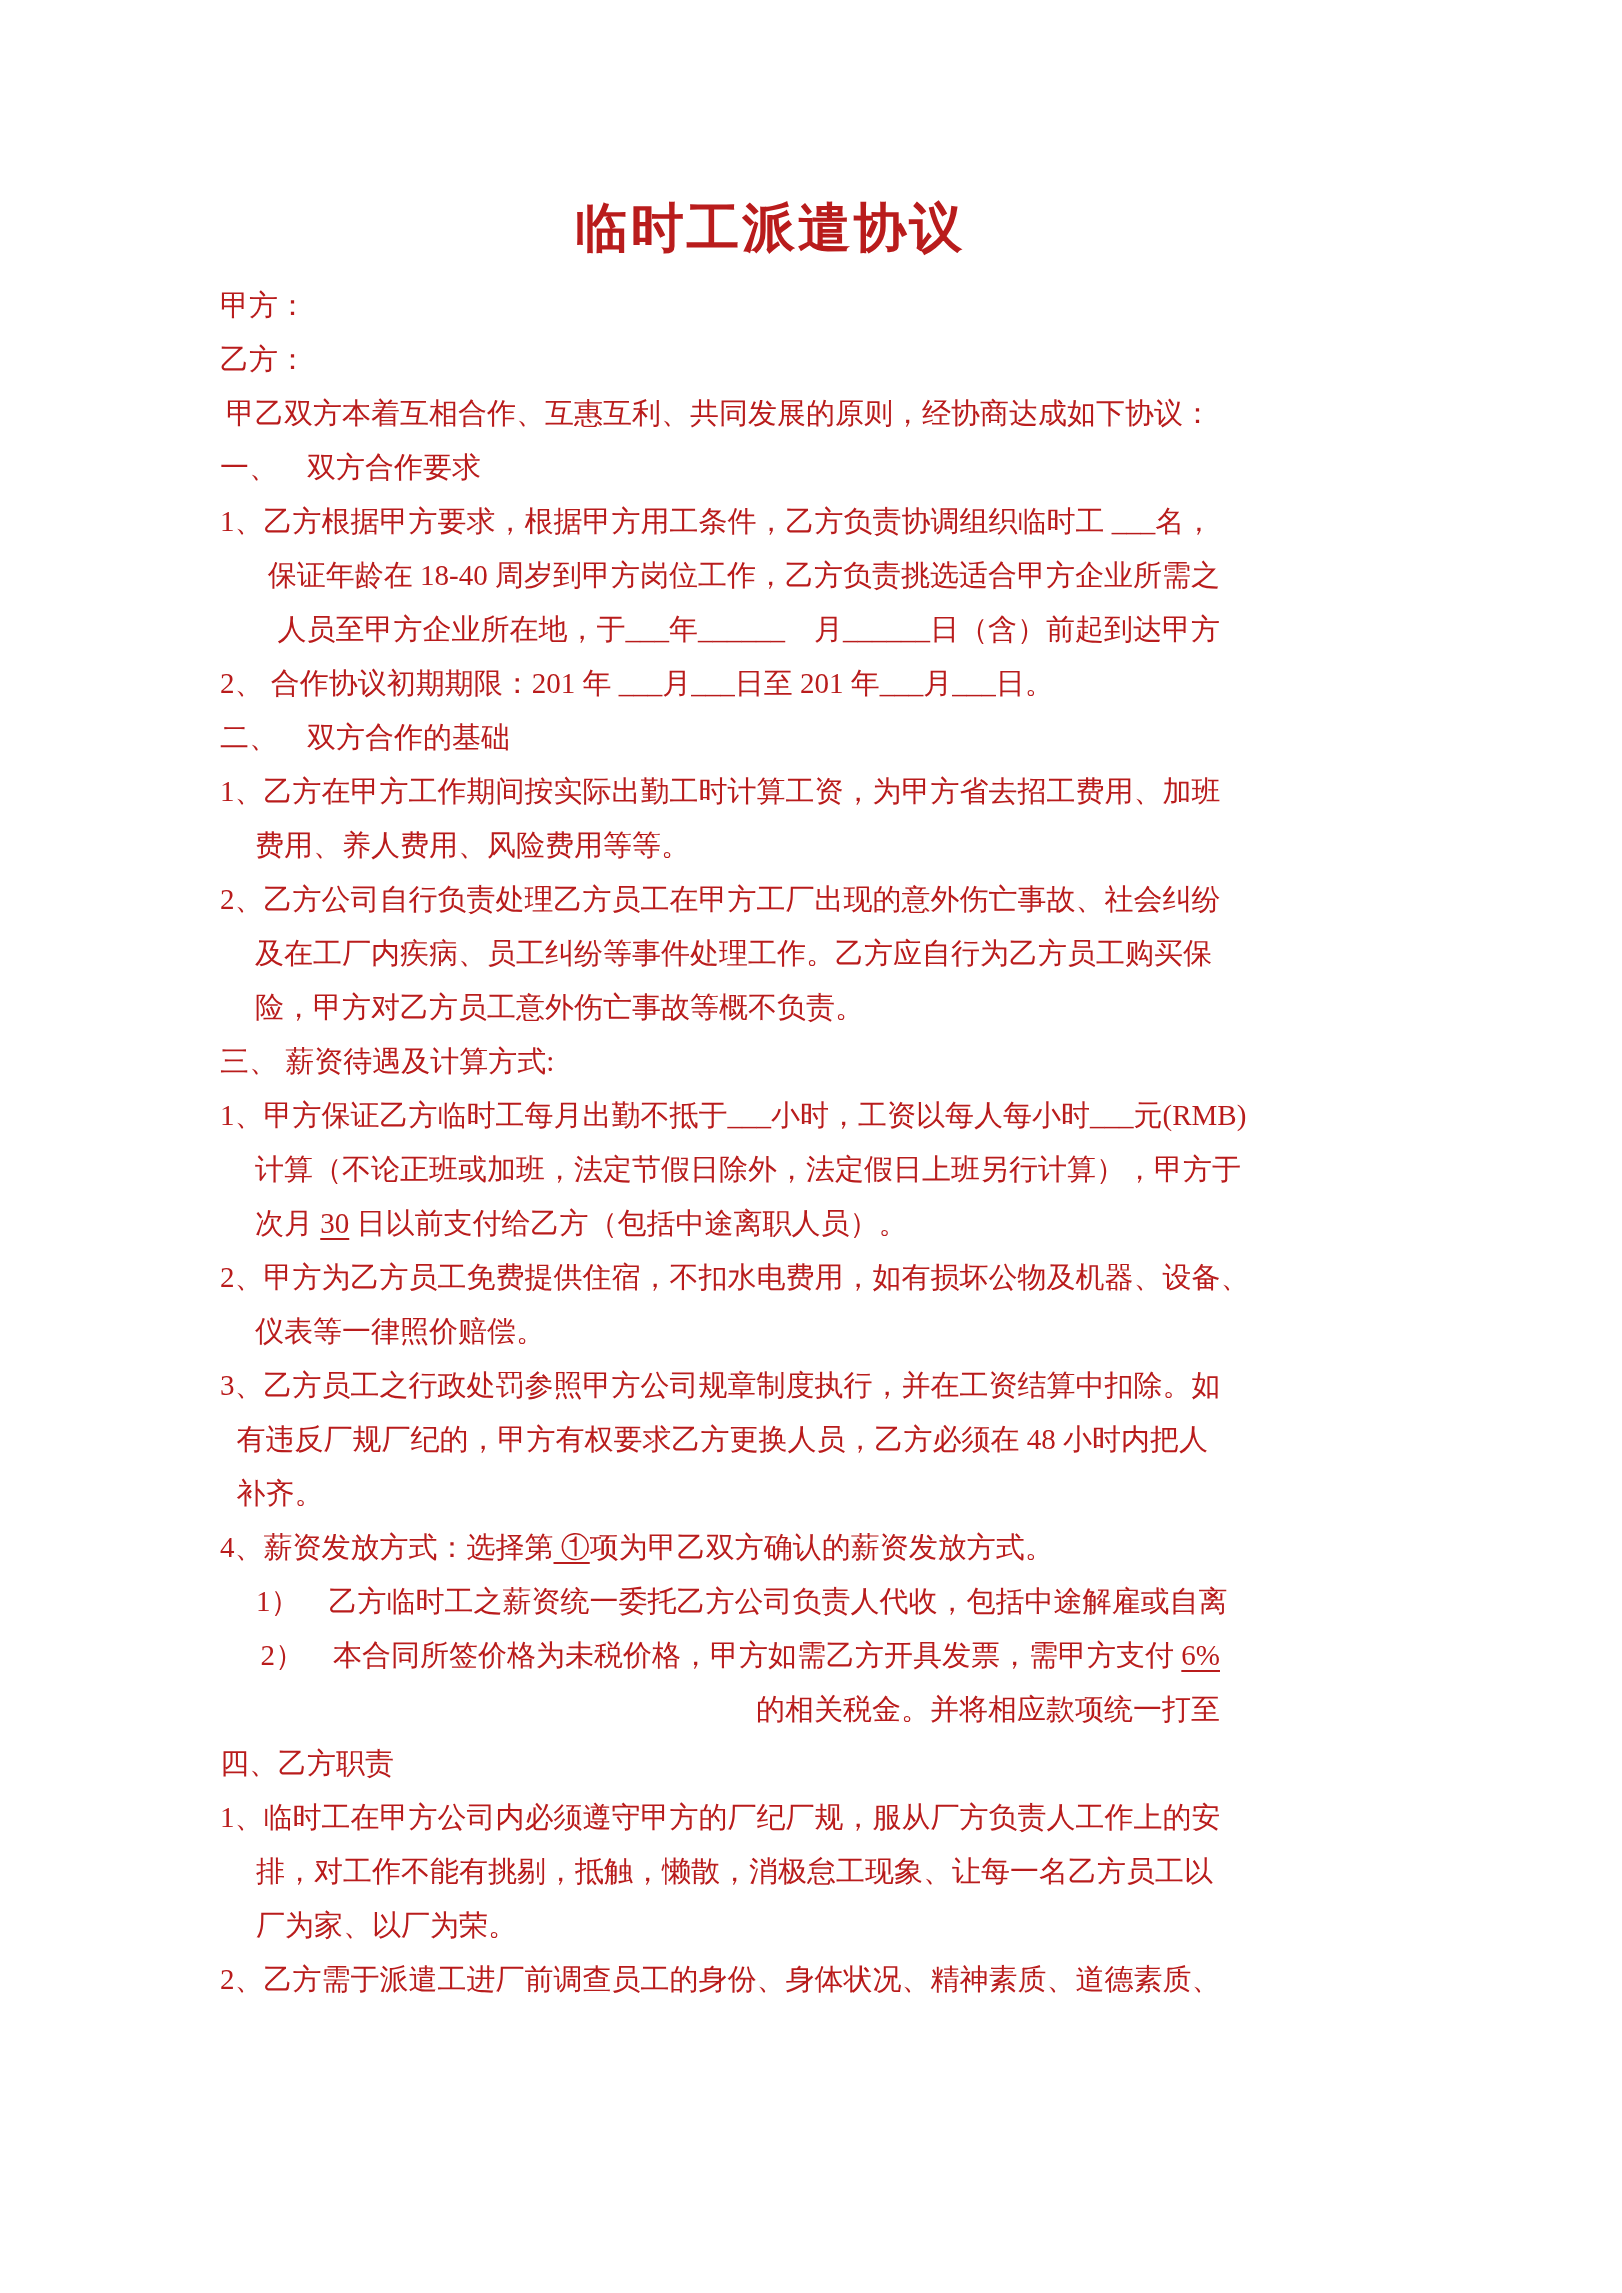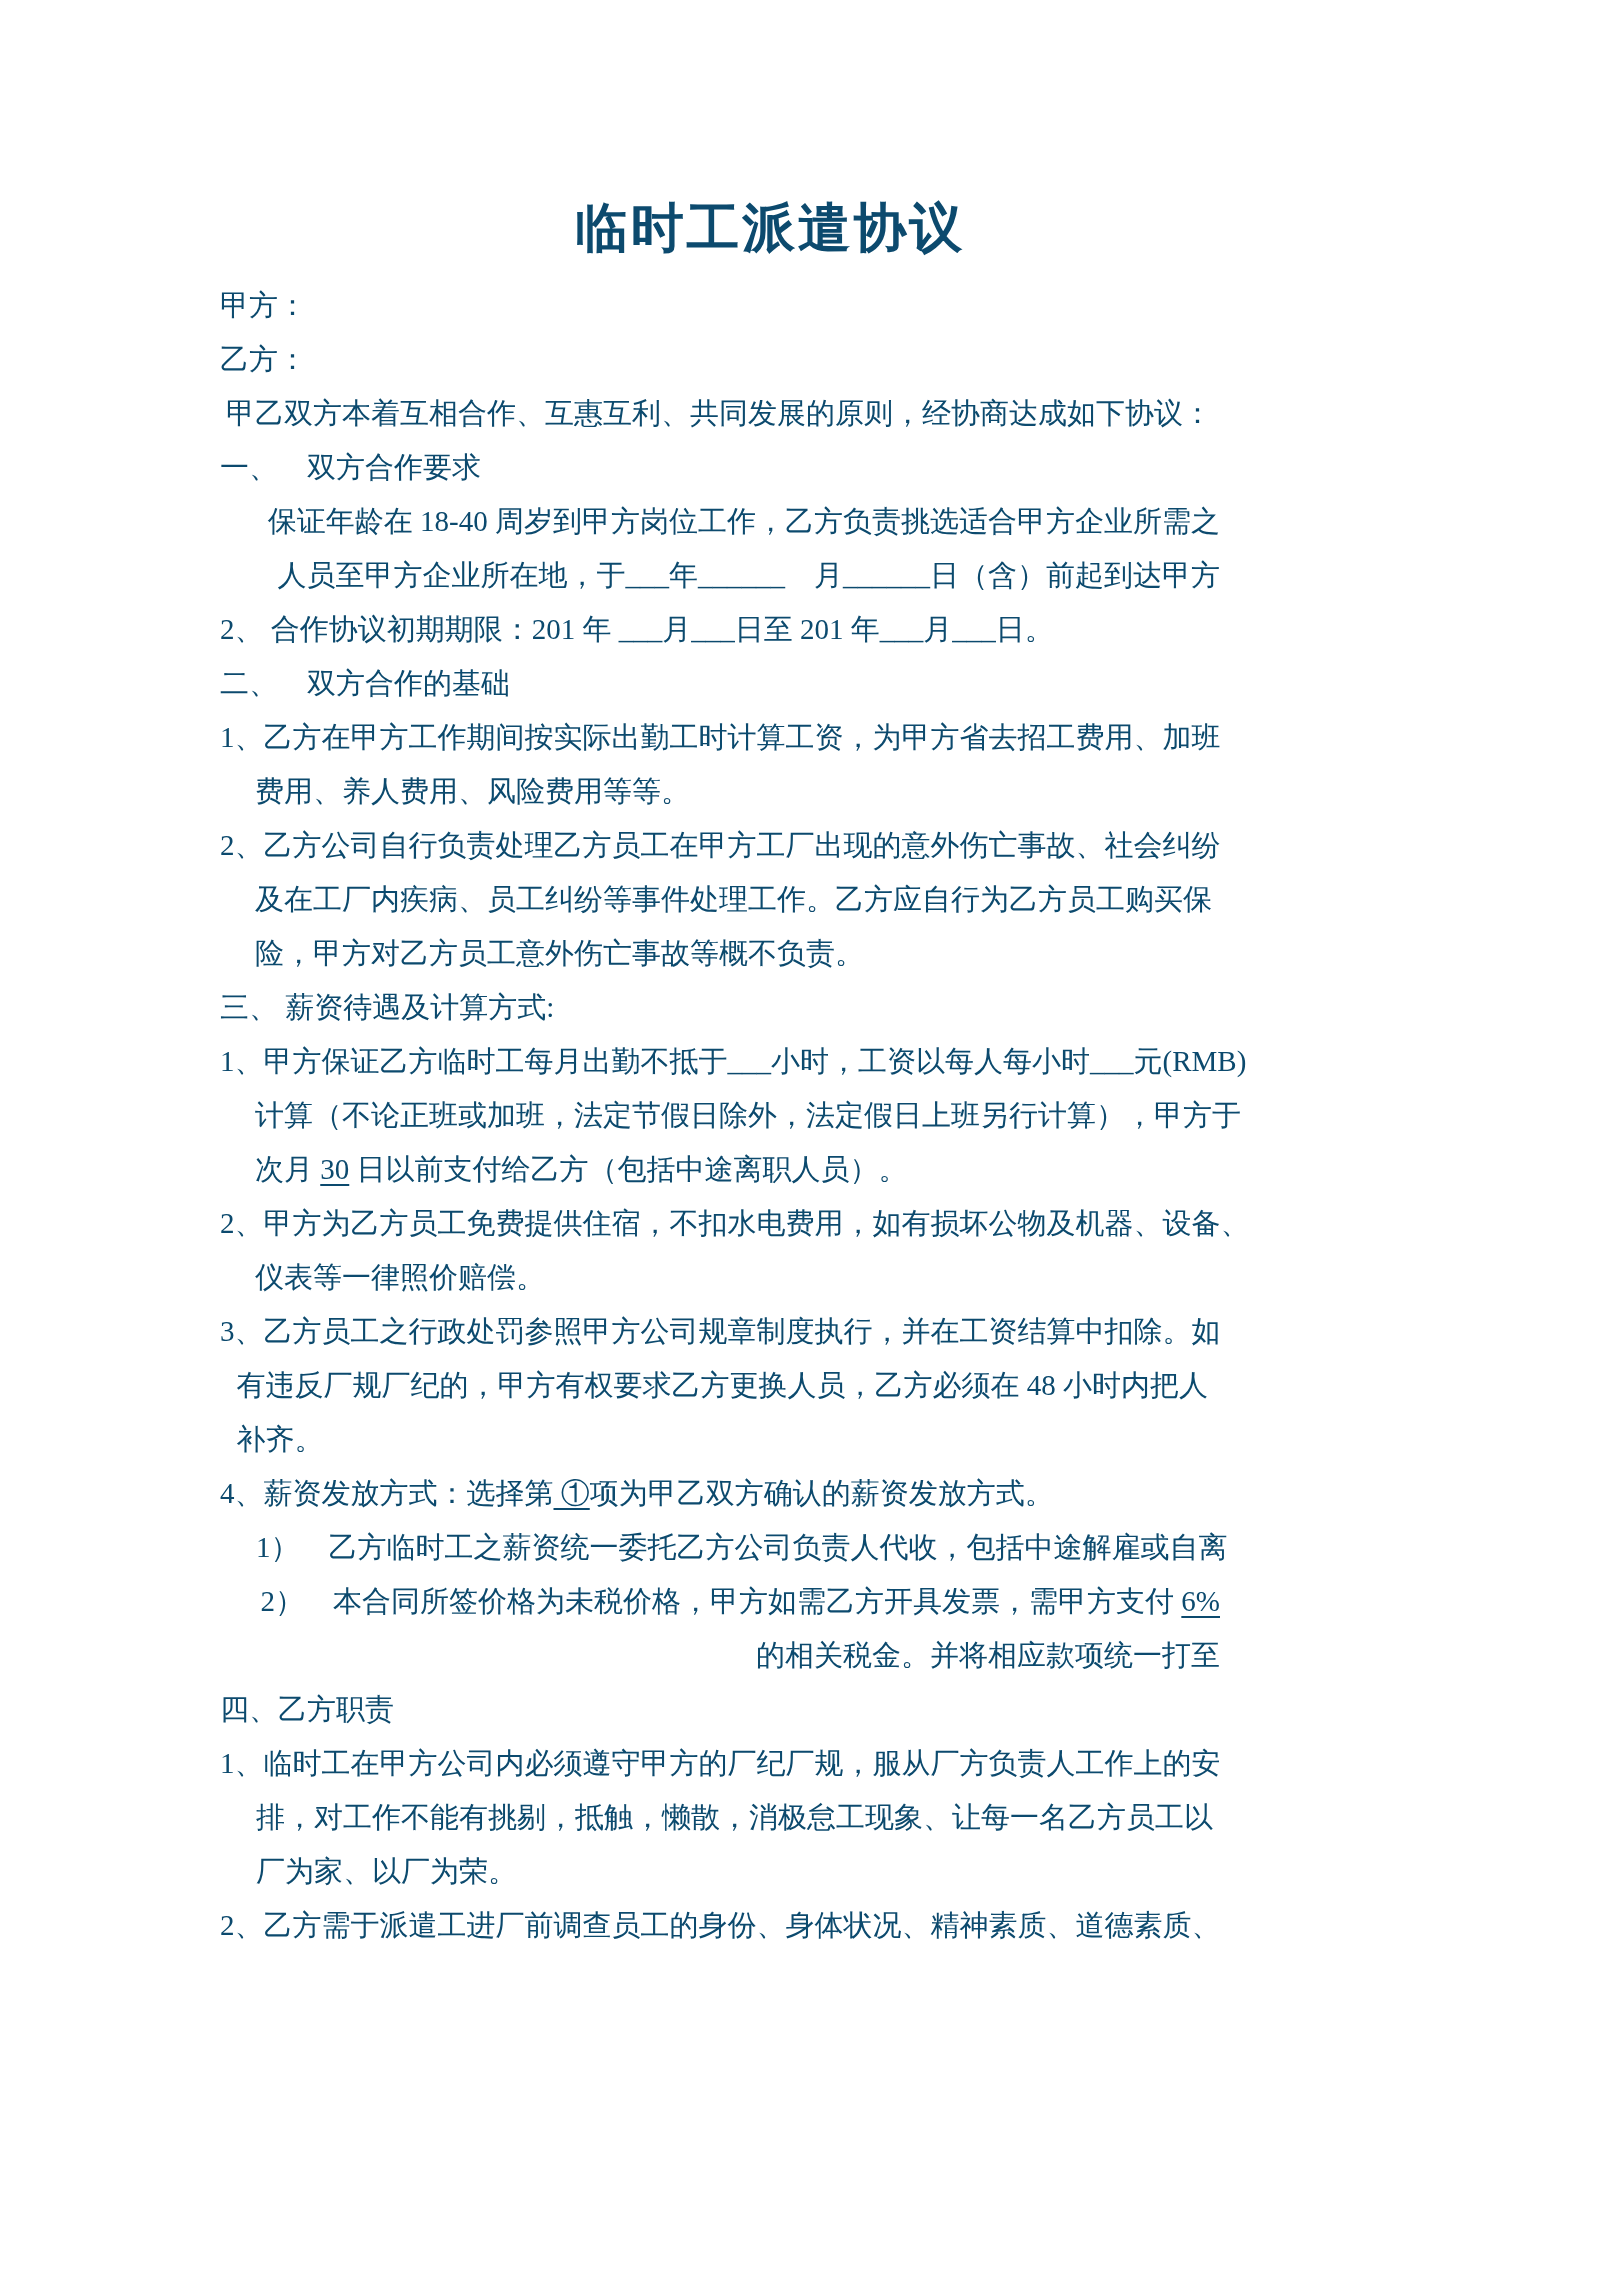--- a/index.html
+++ b/index.html
@@ -1,21 +1,21 @@
 <!DOCTYPE html>
 <html style="font-size:14.5px"><head>
 <meta charset="utf-8">
 <style>
   html,body{margin:0;padding:0;background:#888;}
   .page{
     position:relative;
     width:1623px;height:2294px;
     background:#ffffff;
     font-family:"Liberation Serif","DejaVu Serif",serif;
-    color:#0c4a6e;
+    color:#b91c1c;
     overflow:hidden;
   }
   .doc-title{
     position:absolute;
     top:193px;left:202px;width:1136px;
     text-align:center;
     font-size:53px;
     font-weight:bold;
     letter-spacing:2.7px;
     white-space:pre;
@@ -45,20 +45,21 @@
 
 <div class="page">
 
   <div class="doc-title">临时工派遣协议</div>
 
   <div class="body-block">
     <div class="line i0">甲方：</div>
     <div class="line i0">乙方：</div>
     <div class="line iIntro">甲乙双方本着互相合作、互惠互利、共同发展的原则，经协商达成如下协议：</div>
     <div class="line i0">一、　双方合作要求</div>
+    <div class="line i0">1、乙方根据甲方要求，根据甲方用工条件，乙方负责协调组织临时工 ___名，</div>
     <div class="line iSub">保证年龄在 18-40 周岁到甲方岗位工作，乙方负责挑选适合甲方企业所需之</div>
     <div class="line iSub">人员至甲方企业所在地，于___年______　月______日（含）前起到达甲方</div>
     <div class="line i0">2、 合作协议初期期限：201 年 ___月___日至 201 年___月___日。</div>
     <div class="line i0">二、　双方合作的基础</div>
     <div class="line i0">1、乙方在甲方工作期间按实际出勤工时计算工资，为甲方省去招工费用、加班</div>
     <div class="line iCont">费用、养人费用、风险费用等等。</div>
     <div class="line i0">2、乙方公司自行负责处理乙方员工在甲方工厂出现的意外伤亡事故、社会纠纷</div>
     <div class="line iCont">及在工厂内疾病、员工纠纷等事件处理工作。乙方应自行为乙方员工购买保</div>
     <div class="line iCont">险，甲方对乙方员工意外伤亡事故等概不负责。</div>
     <div class="line i0">三、 薪资待遇及计算方式:</div>

